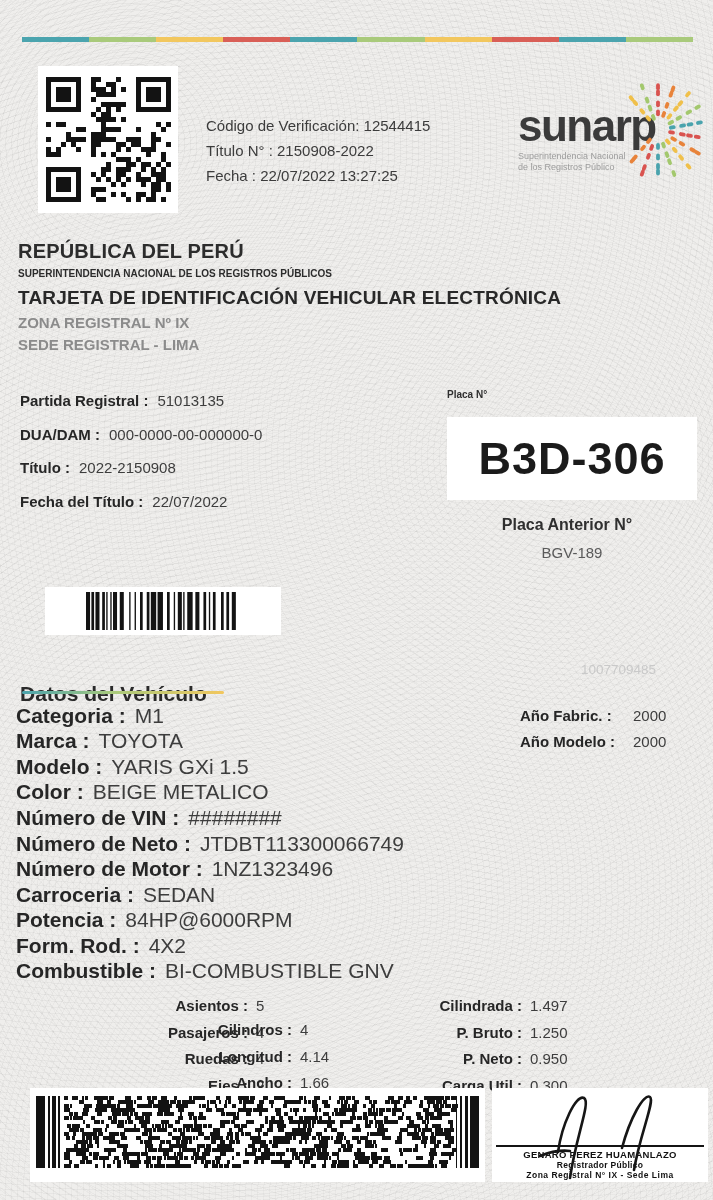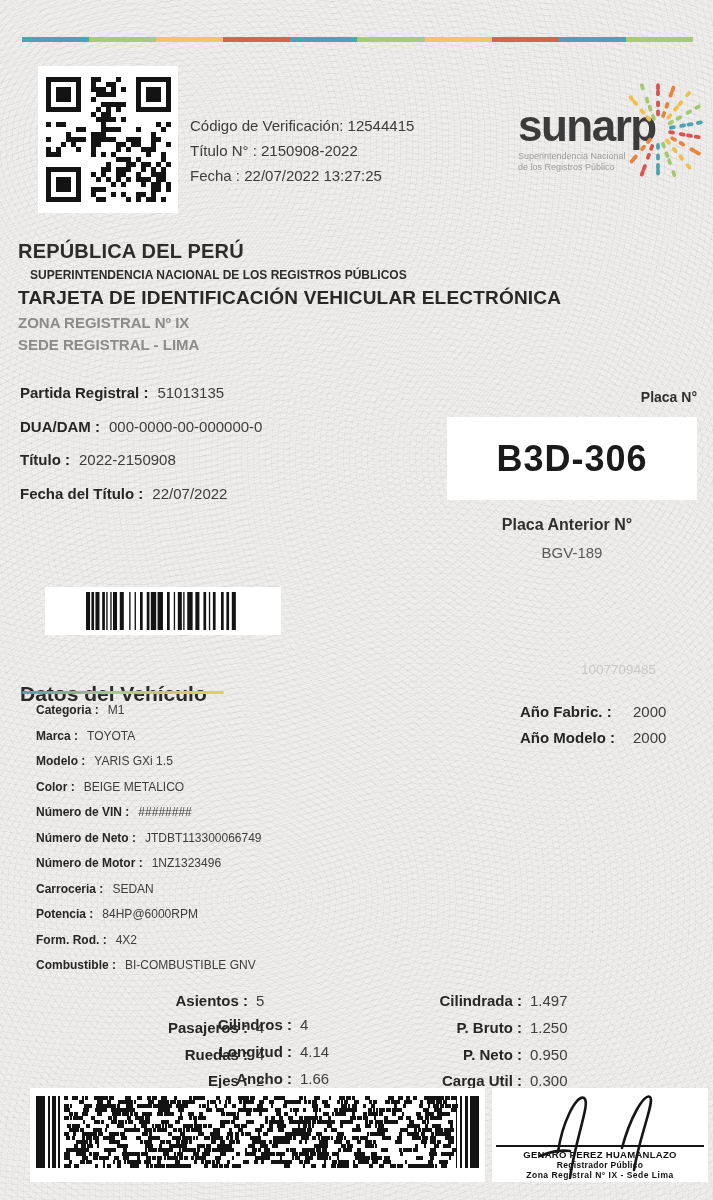--- a/index.html
+++ b/index.html
@@ -12,55 +12,55 @@
       repeating-radial-gradient(circle at 18% 12%, rgba(0,0,0,0) 0 2px, rgba(70,70,70,.05) 2px 3px, rgba(0,0,0,0) 3px 6px),
       repeating-radial-gradient(circle at 78% 38%, rgba(0,0,0,0) 0 2px, rgba(70,70,70,.04) 2px 3px, rgba(0,0,0,0) 3px 6px),
       repeating-radial-gradient(circle at 35% 75%, rgba(0,0,0,0) 0 2px, rgba(70,70,70,.045) 2px 3px, rgba(0,0,0,0) 3px 6px),
       repeating-radial-gradient(circle at 60% 100%, rgba(0,0,0,0) 0 2px, rgba(70,70,70,.04) 2px 3px, rgba(0,0,0,0) 3px 6px);
   }
   .stripe{position:absolute;left:22px;top:37px;width:671px;height:5px;display:flex;}
   .stripe-seg{flex:1;height:100%;}
 
   .qr-box{position:absolute;left:38px;top:66px;width:140px;height:147px;background:#fff;
           display:flex;align-items:center;justify-content:center;}
-  .verify{position:absolute;left:190px;top:113px;font-size:15px;color:#3c3c3c;line-height:25px;}
+  .verify{position:absolute;left:206px;top:113px;font-size:15px;color:#3c3c3c;line-height:25px;}
 
   .logo-text{position:absolute;left:518px;top:104px;}
   .logo-name{font-size:44px;font-weight:700;color:#3b3b3b;letter-spacing:-1.5px;line-height:44px;}
   .logo-tag{font-size:9px;color:#9c9c9c;line-height:11px;margin-top:3px;}
   .burst{position:absolute;left:598px;top:58px;pointer-events:none;}
 
   .t-country{position:absolute;left:18px;top:240px;font-size:20px;font-weight:800;letter-spacing:.2px;color:#2c2c2c;}
-  .t-agency{position:absolute;left:18px;top:268px;font-size:12px;font-weight:700;color:#2c2c2c;margin-left:12px;}
+  .t-agency{position:absolute;left:18px;top:268px;font-size:10px;font-weight:700;color:#2c2c2c;}
   .t-doc{position:absolute;left:18px;top:287px;font-size:19px;font-weight:800;letter-spacing:.2px;color:#282828;}
   .t-zone{position:absolute;left:18px;top:314px;font-size:15px;font-weight:600;color:#8b8b8b;}
   .t-sede{position:absolute;left:18px;top:336px;font-size:15px;font-weight:600;color:#8b8b8b;}
 
-  .frow{display:flex;align-items:flex-start;}
+  .frow{display:flex;align-items:center;}
   .flabel{font-weight:700;color:#262626;white-space:nowrap;}
   .fvalue{margin-left:9px;color:#3d3d3d;white-space:nowrap;}
 
   .reg-fields{position:absolute;left:20px;top:384px;font-size:15px;}
   .reg-fields .frow{height:33.5px;}
 
-  .plate-label{position:absolute;left:447px;top:389px;width:250px;text-align:right;font-size:14px;font-weight:700;}
+  .plate-label{position:absolute;left:447px;top:389px;width:250px;text-align:left;font-size:10px;font-weight:700;}
   .plate-box{position:absolute;left:447px;top:417px;width:250px;height:83px;background:#fff;
              display:flex;align-items:center;justify-content:center;}
-  .plate-number{font-size:36px;font-weight:800;letter-spacing:1px;color:#1b1b1b;}
+  .plate-number{font-size:45px;font-weight:800;letter-spacing:1px;color:#1b1b1b;}
   .prev-plate-label{position:absolute;left:442px;top:516px;width:250px;text-align:center;font-size:16px;font-weight:700;}
   .prev-plate-value{position:absolute;left:447px;top:544px;width:250px;text-align:center;font-size:15px;color:#5a5a5a;}
 
   .bc1-box{position:absolute;left:45px;top:587px;width:236px;height:48px;background:#fff;}
   .bc1-box svg{position:absolute;left:41px;top:5px;}
 
   .section-head{position:absolute;left:20px;top:682px;font-size:21px;font-weight:800;color:#2a2a2a;}
   .section-underline{position:absolute;left:22px;top:691px;width:202px;height:3px;border-radius:2px;}
   .watermark{position:absolute;left:581px;top:662px;font-size:13.5px;color:#c9c9c9;}
 
-  .veh-fields{position:absolute;left:36px;top:703px;font-size:12px;}
+  .veh-fields{position:absolute;left:16px;top:703px;font-size:21px;}
   .veh-fields .frow{height:25.55px;}
   .year-fields{position:absolute;left:520px;top:703px;font-size:15px;}
   .year-fields .frow{height:25.55px;}
   .year-fields .flabel{min-width:104px;}
 
   .specs-col{position:absolute;top:992px;font-size:15px;}
   .specs-col .frow{height:26.8px;}
   .specs-col .flabel{text-align:right;}
   .col1{left:20px;}  .col1 .flabel{width:228px;}
   .col2{left:100px;margin-top:24px;} .col2 .flabel{width:192px;}

